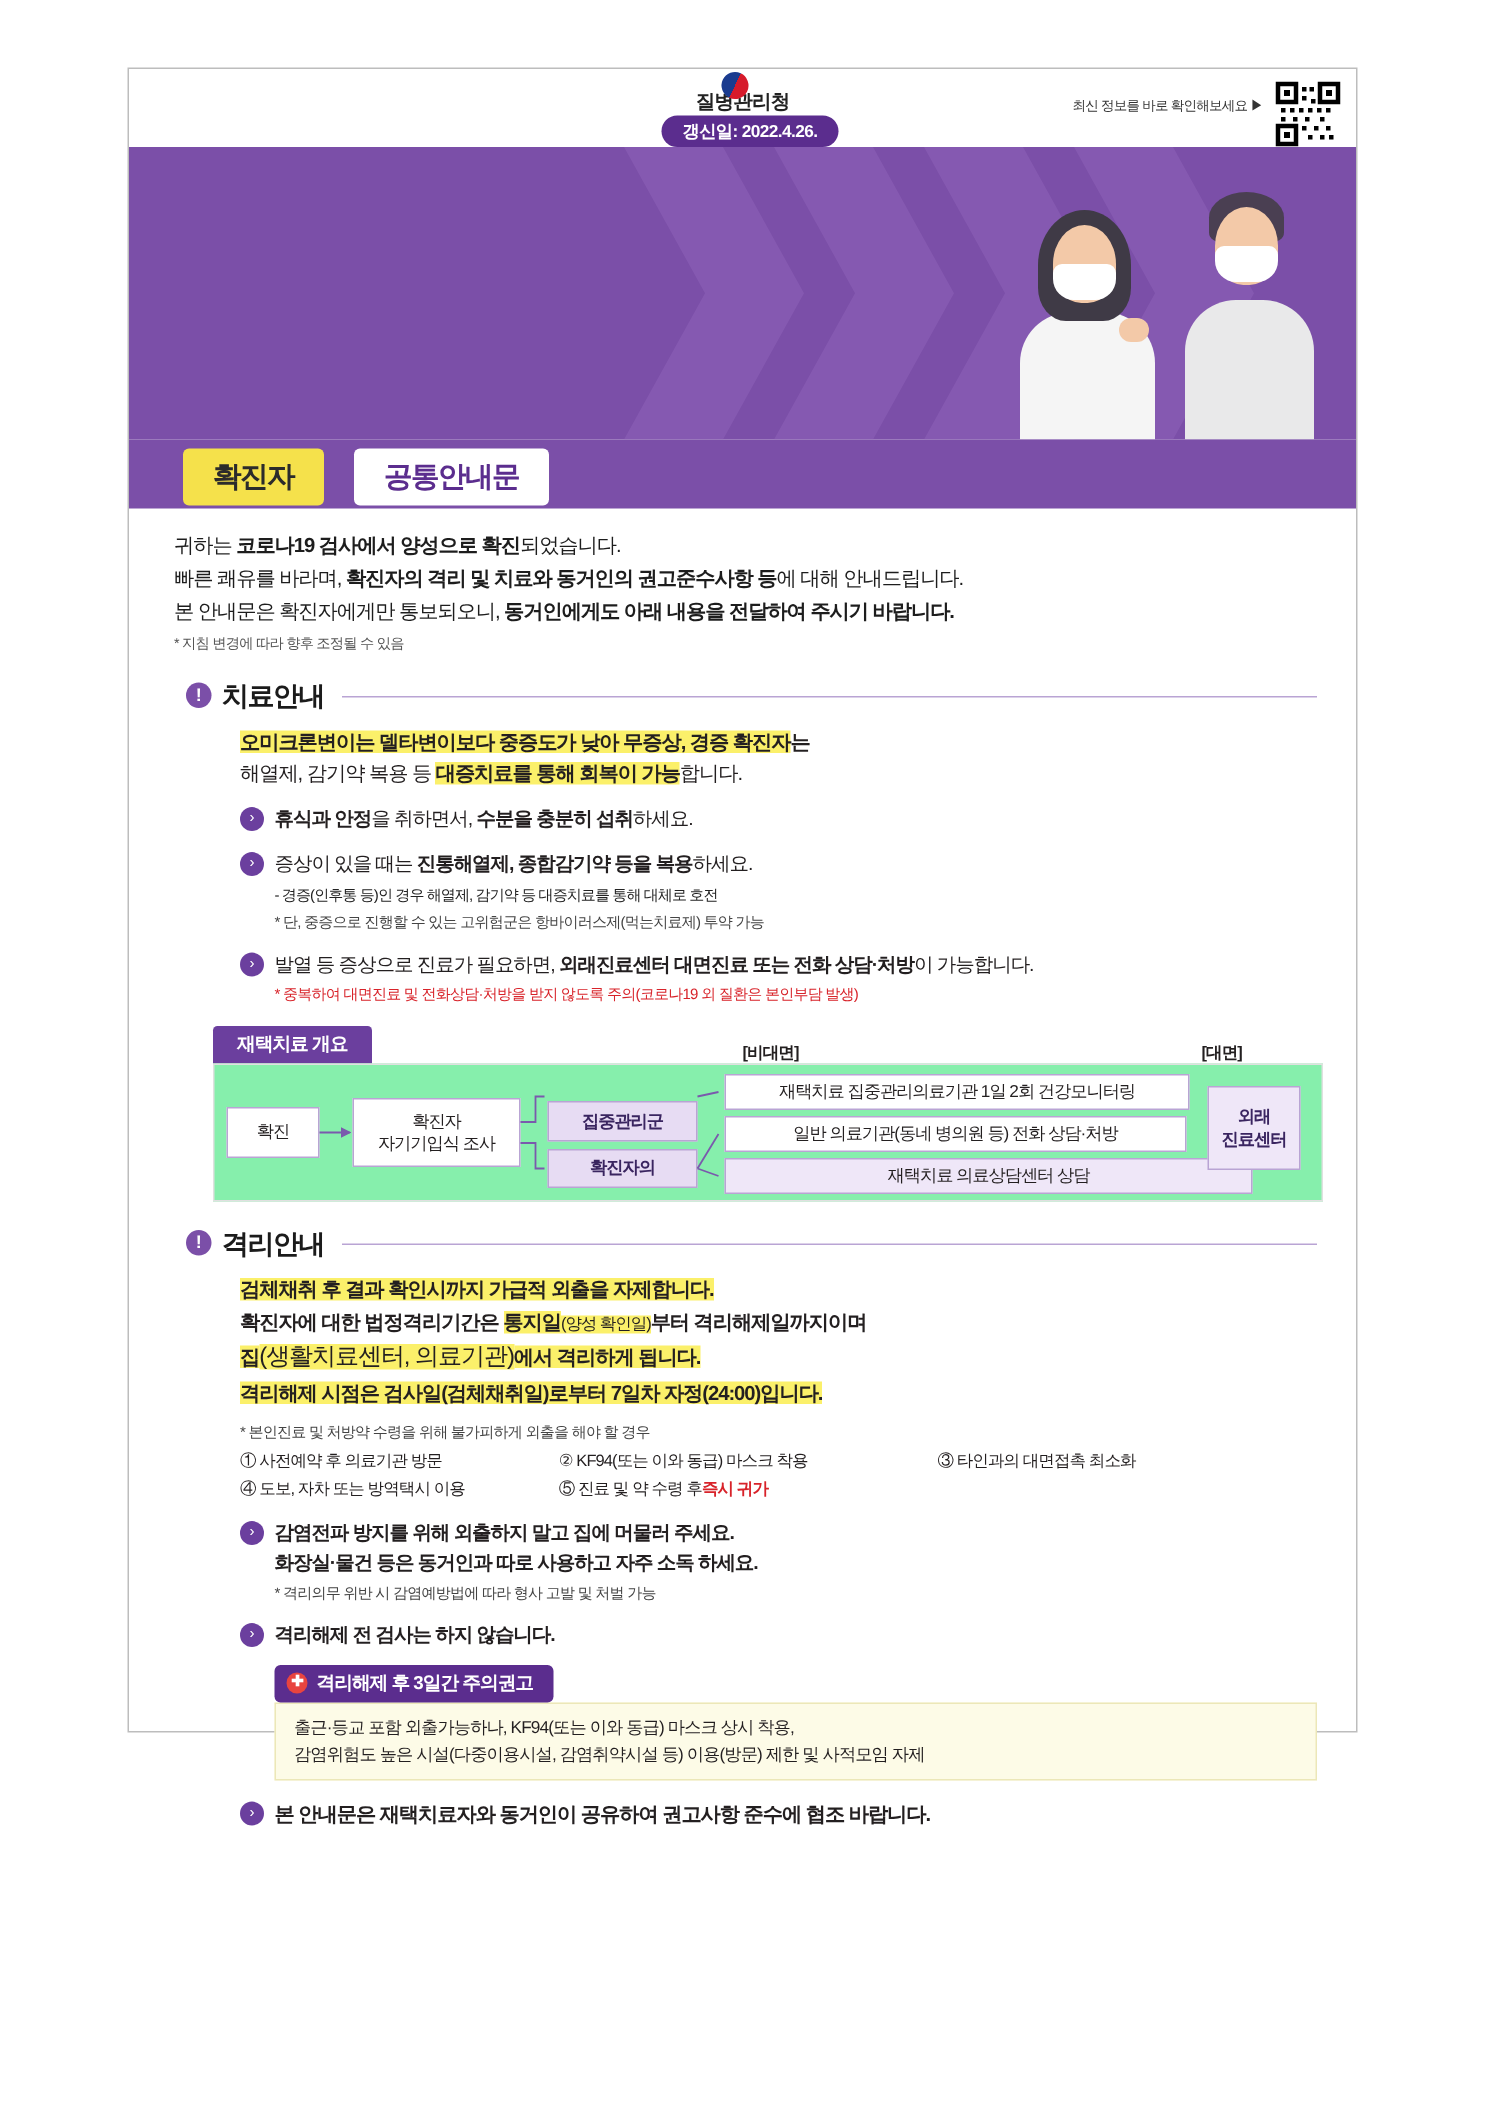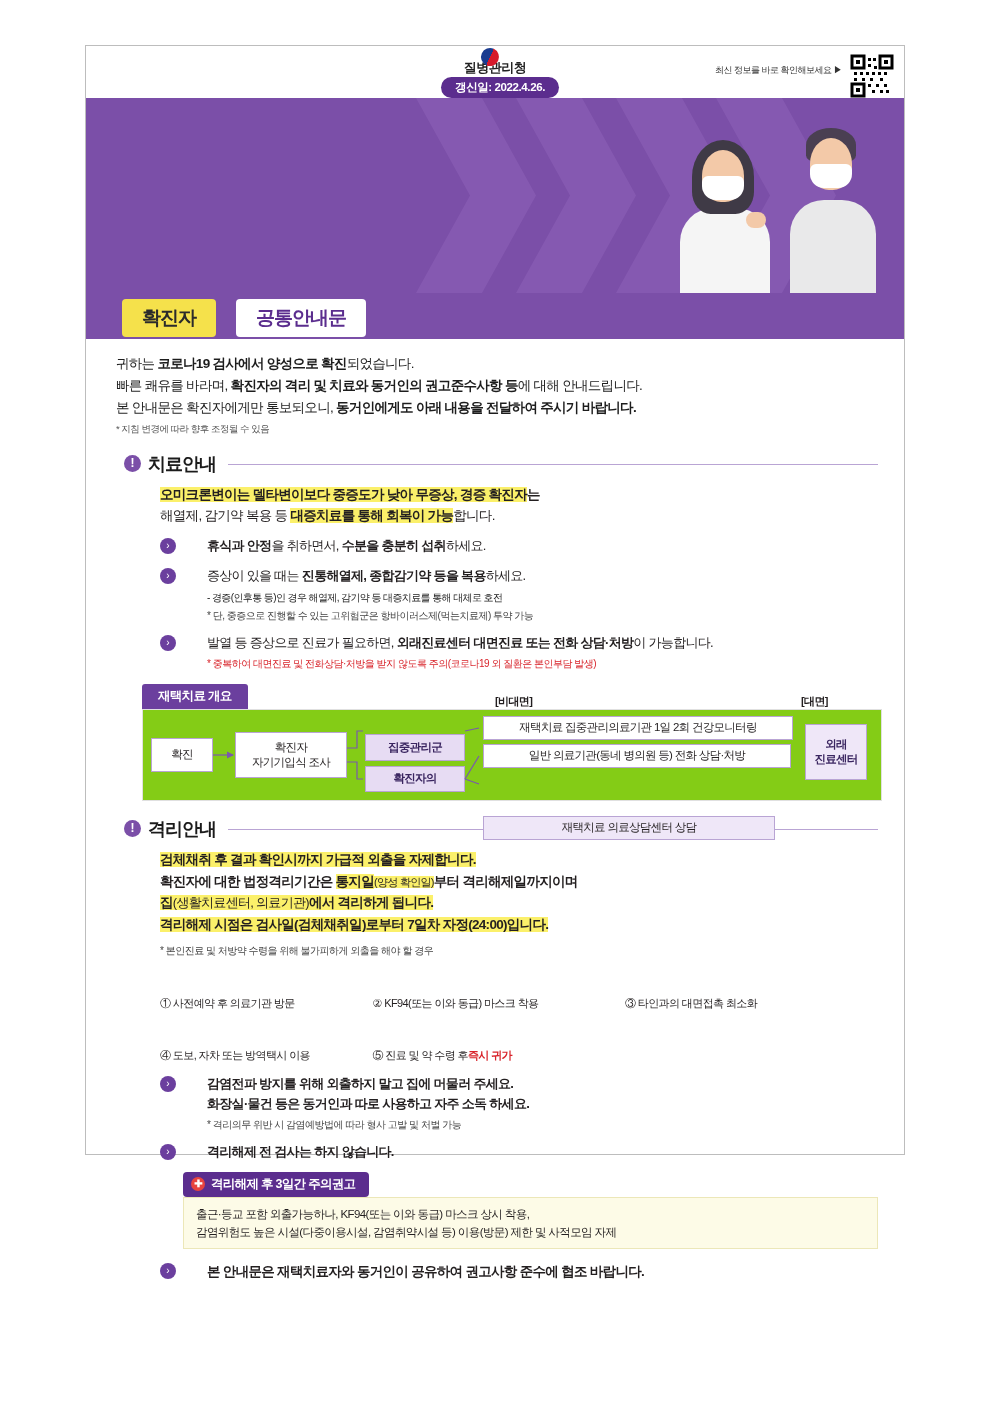--- a/index.html
+++ b/index.html
@@ -80,45 +80,45 @@
   .block{margin-left:44px;}
   .p1{font-size:13.5px;line-height:1.62;letter-spacing:-0.7px;}
   .hl-y{background:#fbf06a;}
   .hl-y2{background:#fbf06a;font-weight:bold;}
   .bold{font-weight:bold;}
   .arrow-row{display:flex;align-items:flex-start;margin-top:9px;}
   .arrow{
     flex:0 0 auto;width:16px;height:16px;border-radius:50%;background:#6b3f9e;color:#fff;
     font-size:10px;line-height:16px;text-align:center;margin-right:7px;margin-top:2px;
   }
-  .arrow-txt{font-size:13px;line-height:1.6;letter-spacing:-0.7px;margin-left:24px;}
+  .arrow-txt{font-size:13px;line-height:1.6;letter-spacing:-0.7px;}
   .sub{font-size:10px;letter-spacing:-0.6px;margin-top:3px;color:#222;}
   .sub-star{font-size:10px;letter-spacing:-0.5px;color:#444;margin-top:2px;}
   .red{color:#d8232a;}
   .redb{color:#d8232a;font-weight:bold;}
   
   .flowwrap{margin:12px 0 0 26px;width:740px;}
   .flow-tab{display:inline-block;background:#6b3f9e;color:#fff;font-size:12.5px;font-weight:bold;
      letter-spacing:-0.7px;padding:4px 16px;border-radius:3px 3px 0 0;}
-  .flow-body{background:#84cc16;border:1px solid #e0e0e0;padding:8px 10px 10px;position:relative;height:92px;box-sizing:border-box;}
+  .flow-body{background:#86efac;border:1px solid #e0e0e0;padding:8px 10px 10px;position:relative;height:92px;box-sizing:border-box;}
   .fbox{position:absolute;display:flex;align-items:center;justify-content:center;text-align:center;
      font-size:11.5px;letter-spacing:-0.7px;box-sizing:border-box;}
   .fb-white{background:#fff;border:1px solid #b9a4d4;}
   .fb-purple{background:#e7dcf3;border:1px solid #b9a4d4;color:#3a2560;font-weight:bold;}
   .fb-lav{background:#efe7f8;border:1px solid #b9a4d4;}
   .fb-hdr{font-size:11px;font-weight:bold;letter-spacing:-0.6px;}
   
   .warnbar{display:inline-flex;align-items:center;background:#5b2d8e;color:#fff;border-radius:4px;
      padding:4px 14px 4px 8px;font-size:12.5px;font-weight:bold;letter-spacing:-0.7px;}
   .warnbar .plus{width:14px;height:14px;border-radius:50%;background:#e8443f;color:#fff;font-size:10px;
      line-height:14px;text-align:center;margin-right:6px;}
   .warnbox{background:#fdfbe7;border:1px solid #ece7b8;padding:7px 12px;margin-top:0;
      font-size:11.5px;line-height:1.58;letter-spacing:-0.6px;}
   .numlist{font-size:11px;letter-spacing:-0.6px;line-height:1.7;margin-top:3px;}
-  .numlist span{display:inline-block;margin-top:33px;}
+  .numlist span{display:inline-block;}
 </style>
 </head>
 <body>
 
 <div class="page">
 
   <div class="topbar">
     <div class="gov-logo">
         <div class="s1"></div>
       </div>
@@ -245,21 +245,21 @@
         <div class="fbox fb-white" style="left:92px;top:22px;width:112px;height:46px;flex-direction:column;">
           <span>확진자</span>
           <span>자기기입식 조사</span>
         </div>
 
         <div class="fbox fb-purple" style="left:222px;top:24px;width:100px;height:27px;">집중관리군</div>
         <div class="fbox fb-purple" style="left:222px;top:56px;width:100px;height:26px;">확진자의</div>
 
         <div class="fbox fb-white" style="left:340px;top:6px;width:310px;height:24px;">재택치료 집중관리의료기관 1일 2회 건강모니터링</div>
         <div class="fbox fb-white" style="left:340px;top:34px;width:308px;height:24px;">일반 의료기관(동네 병의원 등) 전화 상담·처방</div>
-        <div class="fbox fb-lav" style="left:340px;top:62px;width:292px;height:24px;margin-top:44px;">재택치료 의료상담센터 상담</div>
+        <div class="fbox fb-lav" style="left:340px;top:62px;width:352px;height:24px;">재택치료 의료상담센터 상담</div>
 
         <div class="fbox fb-lav" style="left:662px;top:14px;width:62px;height:56px;flex-direction:column;color:#3a2560;font-weight:bold;">
           <span>외래</span>
           <span>진료센터</span>
         </div>
 
         <svg style="position:absolute;left:0;top:0;" width="740" height="92">
           <path d="M70,45 L90,45" stroke="#7a59ad" stroke-width="1.2" fill="none" marker-end="url(#ah)"></path>
           <path d="M204,38 L214,38 L214,21 L220,21" stroke="#7a59ad" stroke-width="1.2" fill="none"></path>
           <path d="M204,52 L214,52 L214,69 L220,69" stroke="#7a59ad" stroke-width="1.2" fill="none"></path>
@@ -283,21 +283,21 @@
         </div>
     </div>
 
     <div class="block">
       <div class="p1">
         <div><span class="hl-y2">검체채취 후 결과 확인시까지 가급적 외출을 자제합니다.</span></div>
         <div>
           <b>확진자에 대한 법정격리기간은 </b><span class="hl-y2">통지일</span><span class="hl-y" style="font-size:11px;">(양성 확인일)</span><b>부터 격리해제일까지이며</b>
         </div>
         <div>
-          <span class="hl-y2">집</span><span class="hl-y" style="font-size:13px;margin-top:34px;">(생활치료센터, 의료기관)</span><span class="hl-y2">에서 격리하게 됩니다.</span>
+          <span class="hl-y2">집</span><span class="hl-y" style="font-size:16px;margin-top:34px;">(생활치료센터, 의료기관)</span><span class="hl-y2">에서 격리하게 됩니다.</span>
         </div>
         <div><span class="hl-y2">격리해제 시점은 검사일(검체채취일)로부터 7일차 자정(24:00)입니다.</span></div>
       </div>
 
       <div class="sub-star" style="margin-top:8px;">* 본인진료 및 처방약 수령을 위해 불가피하게 외출을 해야 할 경우</div>
       <div class="numlist">
         <span style="width:210px;">① 사전예약 후 의료기관 방문</span>
         <span style="width:250px;">② KF94(또는 이와 동급) 마스크 착용</span>
         <span>③ 타인과의 대면접촉 최소화</span><br>
         <span style="width:210px;">④ 도보, 자차 또는 방역택시 이용</span>

